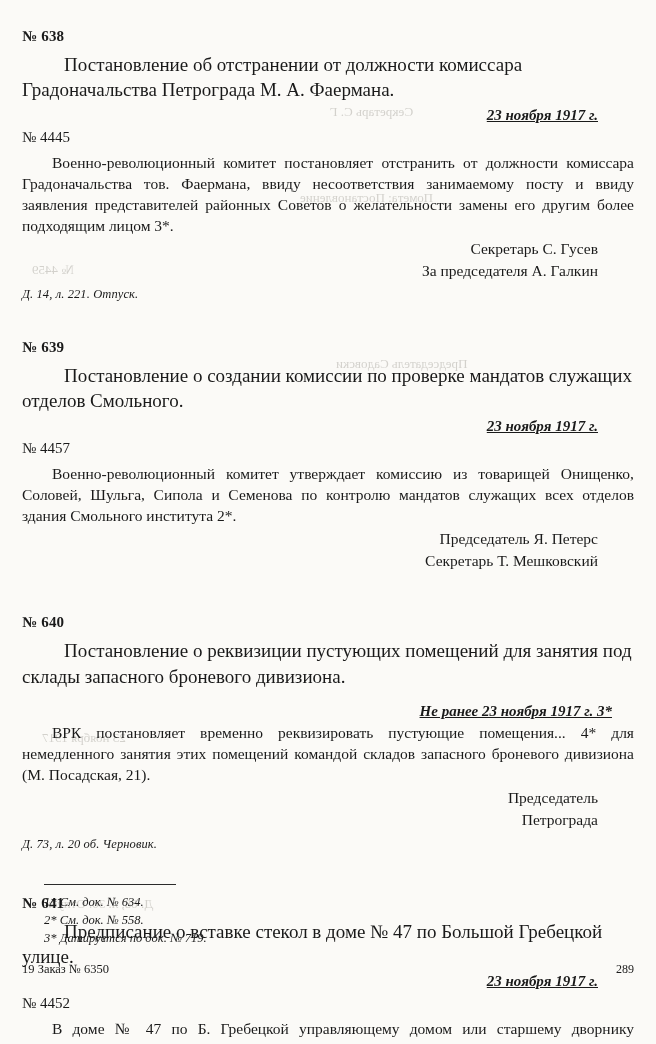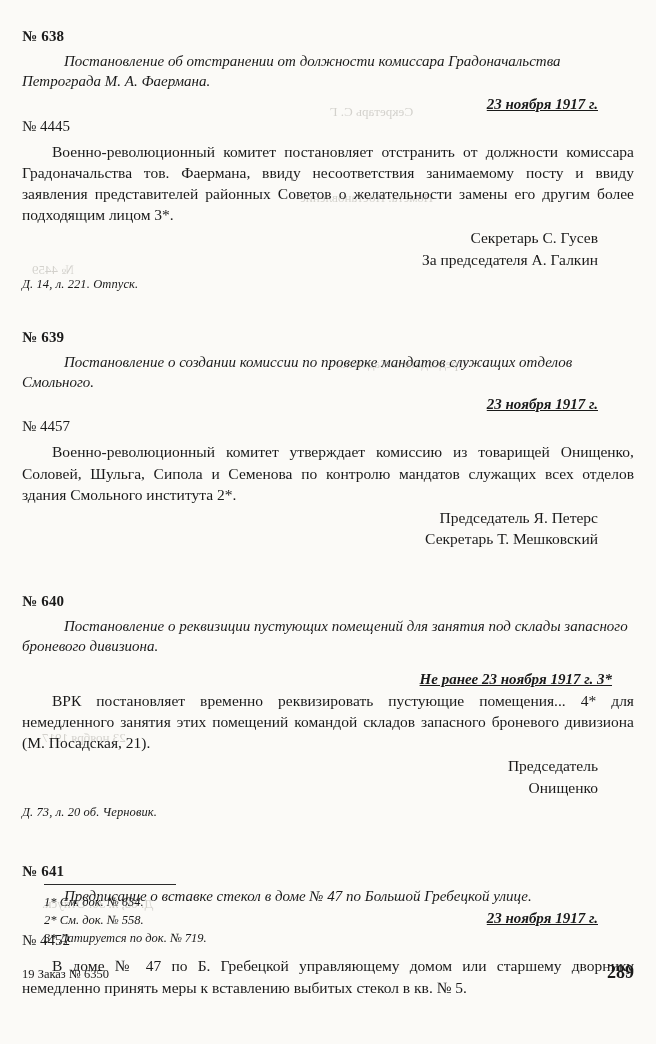--- a/index.html
+++ b/index.html
@@ -31,22 +31,21 @@
   .doc {
     margin-bottom: 17px;
   }
   .doc-num {
     font-weight: bold;
     font-size: 15px;
     letter-spacing: 0.2px;
     margin-bottom: 7px;
   }
   .doc-title {
-    font-style: italic;
-    font-size: 15px;
+    font-size: 19px;
     line-height: 1.33;
     text-indent: 42px;
     margin-bottom: 4px;
   }
   .doc-date {
     font-style: italic;
     font-weight: bold;
     font-size: 15px;
     text-align: right;
     margin-top: 2px;
@@ -119,22 +118,22 @@
     position: absolute;
     left: 22px;
     top: 962px;
     width: 612px;
     display: flex;
     justify-content: space-between;
     align-items: baseline;
     font-size: 12.5px;
   }
   .footer .page-no {
-    font-size: 18px;
-    font-weight: bold;
+    font-size: 12px;
+    font-weight: normal;
   }
   
   .bleed {
     position: absolute;
     color: rgba(120,115,105,0.30);
     font-family: "Liberation Serif", serif;
     transform: scaleX(-1);
     pointer-events: none;
     white-space: nowrap;
     font-size: 13px;
@@ -183,21 +182,21 @@
 
     <div class="spacer-lg"></div>
 
     <div class="doc">
       <div class="doc-num">№ 640</div>
       <div class="doc-title">Постановление о реквизиции пустующих помещений для занятия под склады запасного броневого дивизиона.</div>
       <div class="doc-date wide" style="margin-top:14px;">Не ранее 23 ноября 1917 г. 3*</div>
       <div class="body-text" style="margin-top:2px;">ВРК постановляет временно реквизировать пустующие помещения... 4* для немедленного занятия этих помещений командой складов запасного броневого дивизиона (М. Посадская, 21).</div>
       <div class="sig">
         <span class="sig-line">Председатель</span>
-        <span class="sig-line">Онищенко</span>
+        <span class="sig-line">Петрограда</span>
       </div>
       <div class="archive">Д. 73, л. 20 об. Черновик.</div>
     </div>
 
     <div class="spacer-lg"></div>
 
     <div class="doc">
       <div class="doc-num">№ 641</div>
       <div class="doc-title">Предписание о вставке стекол в доме № 47 по Большой Гребецкой улице.</div>
       <div class="doc-date">23 ноября 1917 г.</div>

